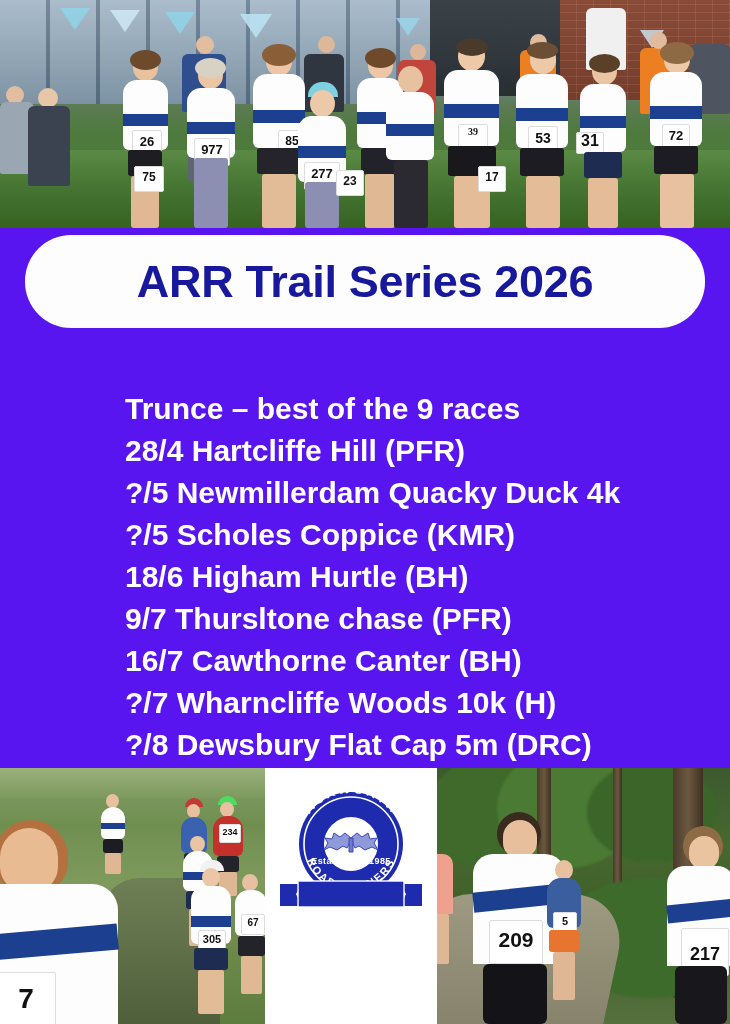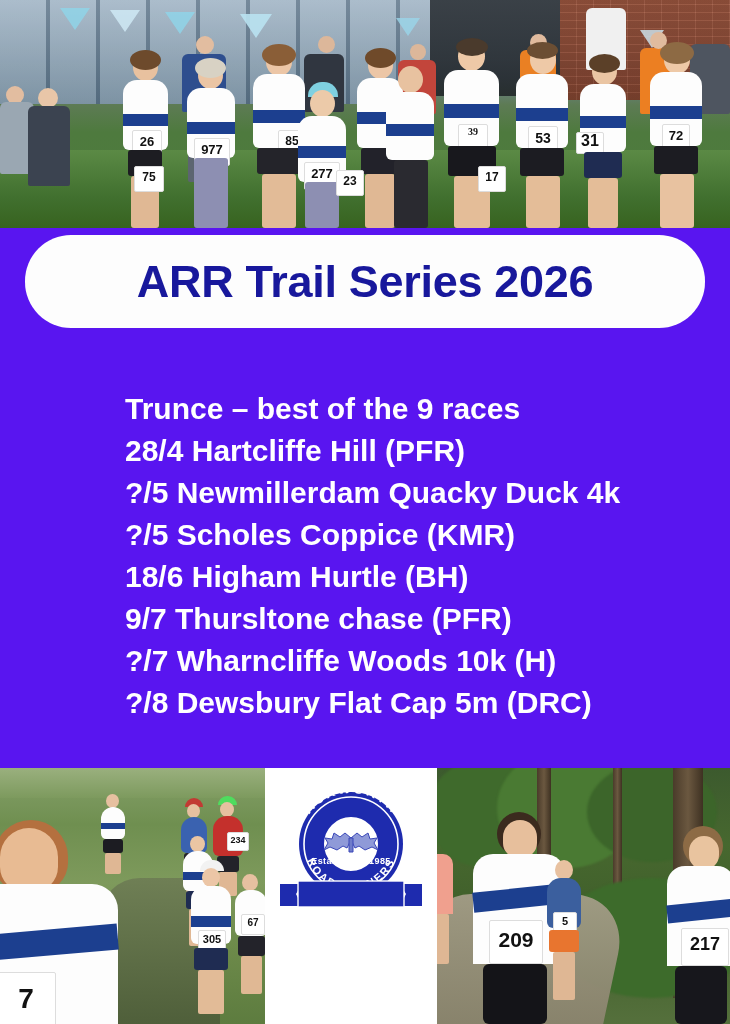--- a/index.html
+++ b/index.html
@@ -265,20 +265,21 @@
     <div class="title-text">ARR Trail Series 2026</div>
   </div>
 
   <div class="race-list">
     <div class="race-line">Trunce  – best of the 9 races</div>
     <div class="race-line">28/4 Hartcliffe Hill (PFR)</div>
     <div class="race-line">?/5 Newmillerdam Quacky Duck 4k</div>
     <div class="race-line">?/5 Scholes Coppice (KMR)</div>
     <div class="race-line">18/6 Higham Hurtle (BH)</div>
     <div class="race-line">9/7 Thursltone chase (PFR)</div>
+    <div class="race-line">16/7 Cawthorne Canter (BH)</div>
     <div class="race-line">?/7 Wharncliffe Woods 10k (H)</div>
     <div class="race-line">?/8 Dewsbury Flat Cap 5m (DRC)</div>
   </div>
 
   <div class="bottom-strip">
 
     <div class="bl-photo">
       <div style="position:absolute;left:0;top:0;width:265px;height:30px;background:linear-gradient(180deg,#9ab07e,#7d9a5e);"></div>
       <div style="position:absolute;left:100px;top:110px;width:120px;height:146px;background:linear-gradient(180deg,#6f7f55,#4f5f3a);border-radius:40px 20px 0 0;"></div>
 
@@ -295,21 +296,21 @@
         <div class="p-head" style="left:11px;top:4px;width:13px;height:14px;background:#e6c0a0;"></div>
         <div class="p-torso" style="left:5px;top:17px;width:26px;height:36px;background:#3a62b0;"></div>
         <div class="p-short" style="left:8px;top:53px;width:20px;height:16px;background:#23232a;"></div>
         <div class="p-legs" style="left:10px;top:69px;width:16px;height:23px;background:#dfb794;border-radius:2px;"></div>
       </div>
 
       <div class="person" style="left:208px;bottom:128px;width:40px;height:98px;">
         <div class="p-head" style="left:10px;top:-2px;width:19px;height:9px;background:#4fdc5e;border-radius:9px 9px 0 0;"></div>
         <div class="p-head" style="left:12px;top:4px;width:14px;height:15px;background:#e6c0a0;"></div>
         <div class="p-torso" style="left:5px;top:18px;width:30px;height:40px;background:#c4302c;"></div>
-        <div class="bib" style="left:11px;top:34px;width:20px;height:14px;font-size:9px;padding-top:3px;margin-left:8px;">234</div>
+        <div class="bib" style="left:11px;top:26px;width:20px;height:14px;font-size:9px;padding-top:3px;">234</div>
         <div class="p-short" style="left:9px;top:58px;width:22px;height:16px;background:#23232a;"></div>
         <div class="p-legs" style="left:11px;top:74px;width:18px;height:24px;background:#dfb794;border-radius:2px;"></div>
       </div>
 
       <div class="person" style="left:178px;bottom:78px;width:40px;height:110px;">
         <div class="p-head" style="left:12px;top:0;width:15px;height:16px;background:#eac5a3;"></div>
         <div class="p-torso" style="left:5px;top:15px;width:30px;height:40px;"></div>
         <div class="p-band" style="left:5px;top:36px;width:30px;height:8px;"></div>
         <div class="p-short" style="left:8px;top:55px;width:24px;height:18px;background:#1f2c52;"></div>
         <div class="p-legs" style="left:11px;top:73px;width:18px;height:37px;background:#e0b894;border-radius:2px;"></div>
@@ -403,21 +404,21 @@
         <div class="bib" style="left:12px;top:52px;width:22px;height:18px;font-size:11px;padding-top:3px;">5</div>
         <div class="p-short" style="left:8px;top:70px;width:30px;height:22px;background:#e8752f;"></div>
         <div class="p-legs" style="left:12px;top:92px;width:22px;height:48px;background:#dfb794;border-radius:2px;"></div>
       </div>
 
       <div class="person" style="left:222px;bottom:0;width:84px;height:196px;">
         <div class="p-head" style="left:24px;top:-2px;width:40px;height:40px;background:#8d6b45;border-radius:20px;"></div>
         <div class="p-head" style="left:30px;top:8px;width:30px;height:34px;background:#e9c49f;border-radius:15px;"></div>
         <div class="p-torso" style="left:8px;top:38px;width:68px;height:100px;border-radius:18px 18px 0 0;"></div>
         <div class="p-band" style="left:8px;top:74px;width:68px;height:18px;transform:rotate(-6deg);"></div>
-        <div class="bib" style="left:22px;top:100px;width:46px;height:30px;font-size:18px;padding-top:6px;">217</div>
+        <div class="bib" style="left:22px;top:100px;width:46px;height:30px;font-size:18px;padding-top:16px;">217</div>
         <div class="p-legs" style="left:16px;top:138px;width:52px;height:58px;background:#17171c;border-radius:6px;"></div>
       </div>
 
       <div class="person" style="left:-14px;bottom:60px;width:34px;height:110px;">
         <div class="p-torso" style="left:0;top:0;width:30px;height:60px;background:#f0a08e;border-radius:10px 10px 0 0;"></div>
         <div class="p-legs" style="left:4px;top:60px;width:22px;height:50px;background:#dfb794;border-radius:2px;"></div>
       </div>
     </div>
   </div>
 

